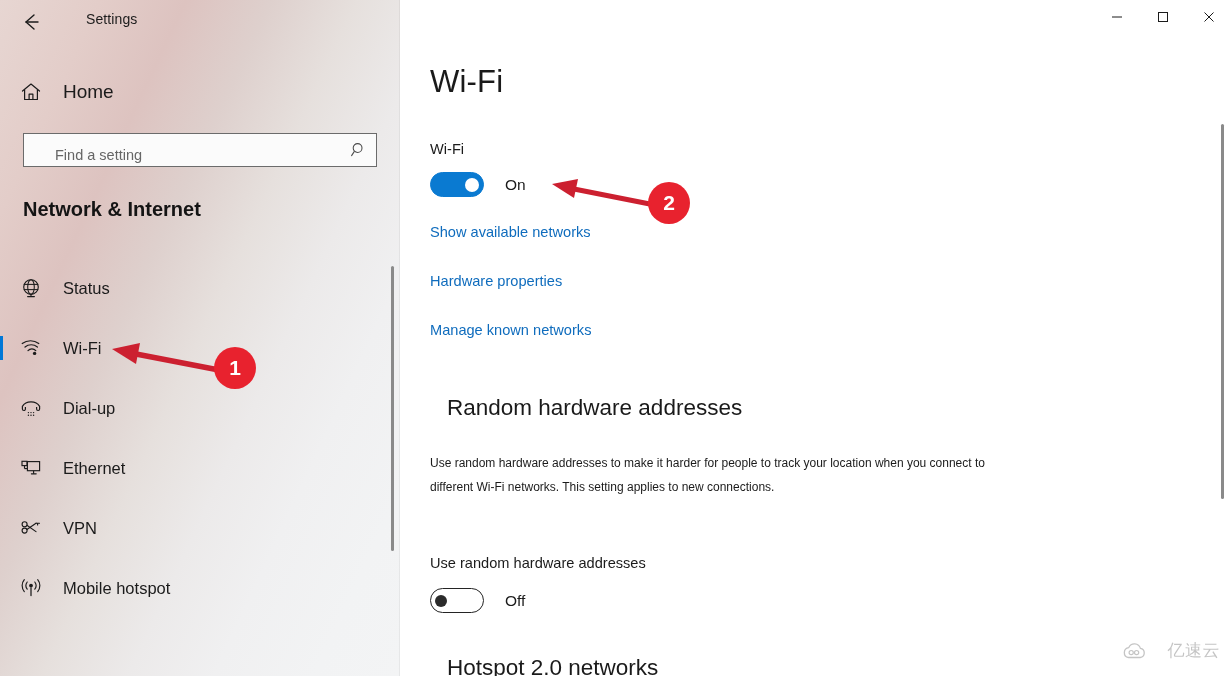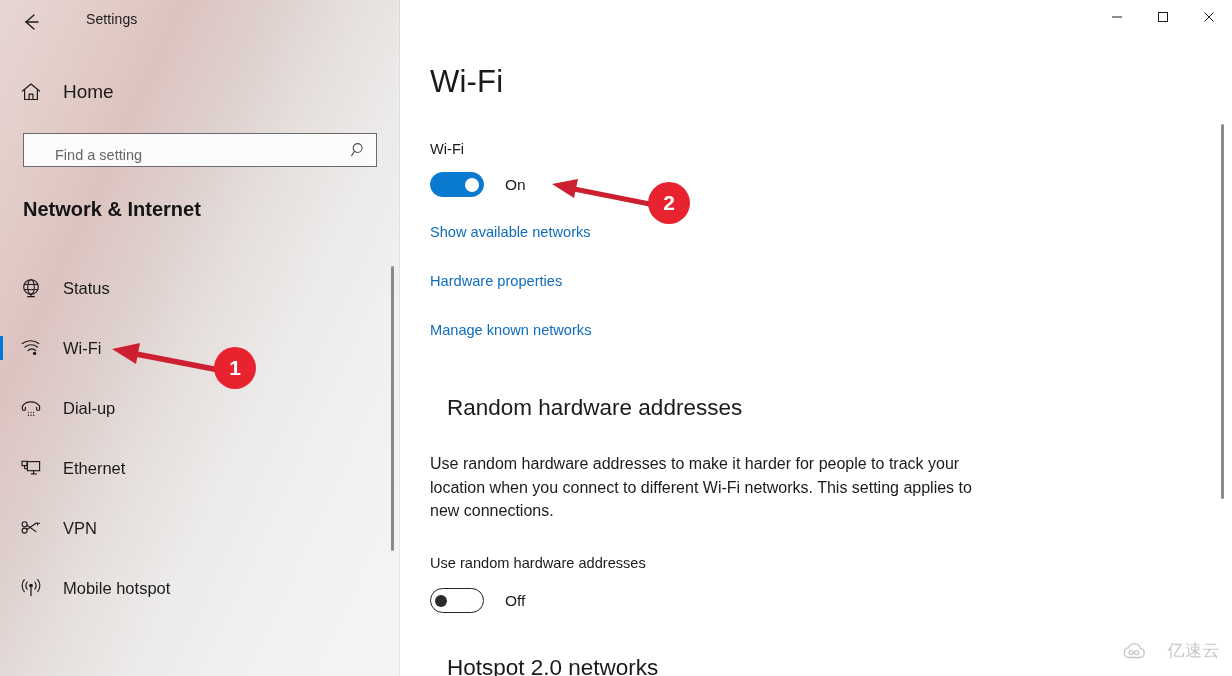--- a/index.html
+++ b/index.html
@@ -272,21 +272,21 @@
     color: #1a1a1a;
     margin-left: 17px;
   }
   .heading-rha { top: 395px; }
   .heading-hotspot { top: 655px; }
 
   .body-text {
     position: absolute;
     left: 30px; top: 452px;
     width: 566px;
-    font-size: 16px;
+    font-size: 12px;
     line-height: 23.7px;
     color: #1b1b1b;
   }
 
   
   .content-scrollbar {
     position: absolute;
     right: 6px; top: 44px;
     width: 6px; height: 632px;
     cursor: pointer;

